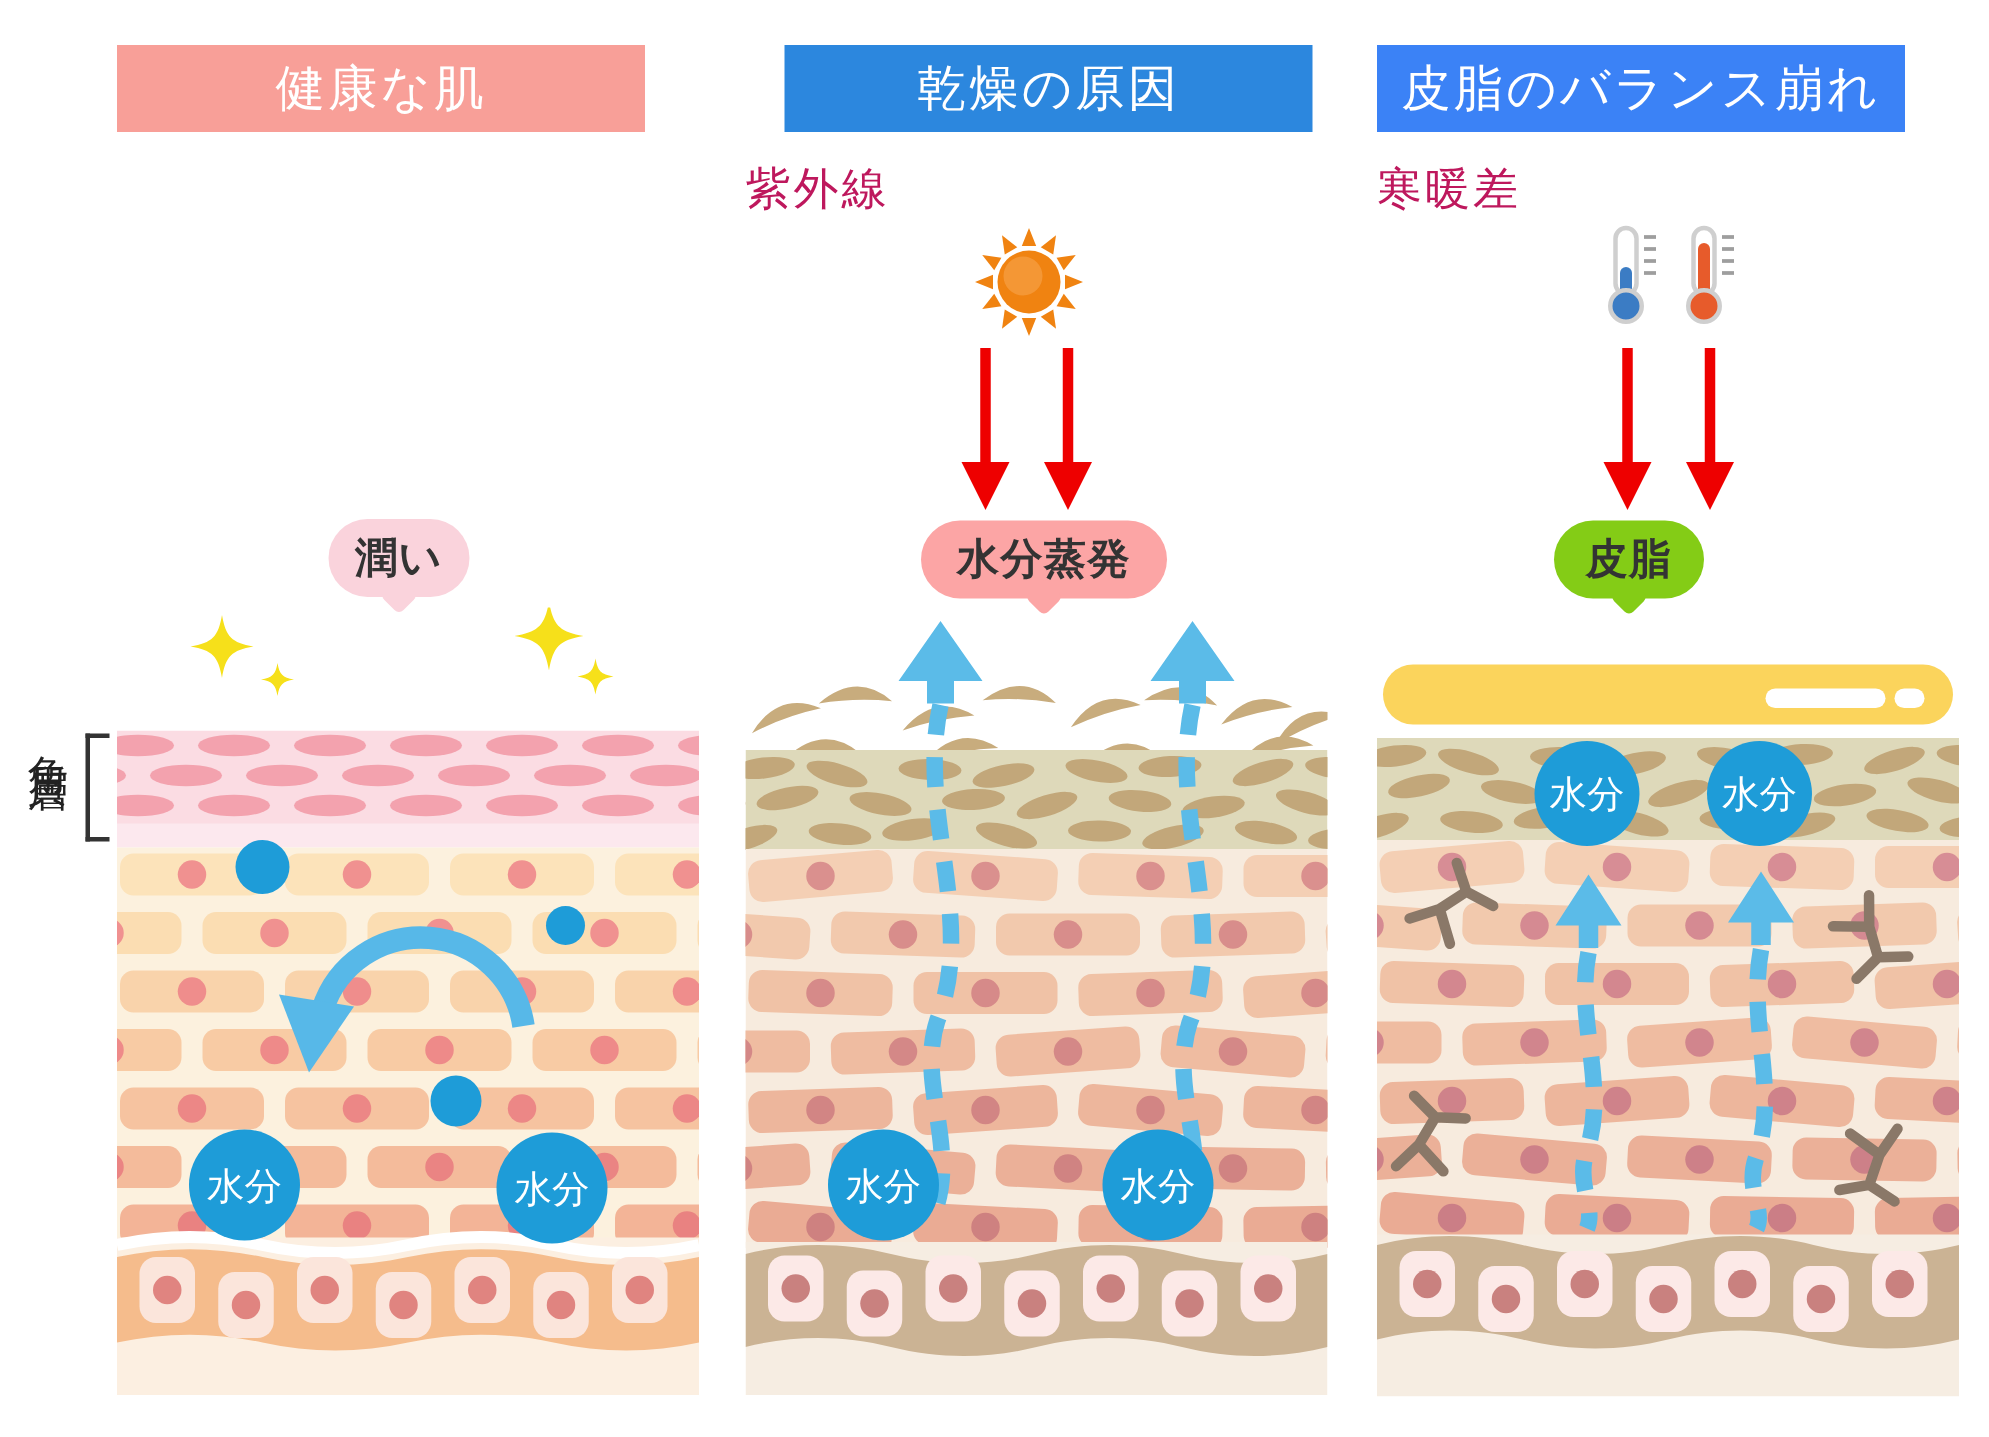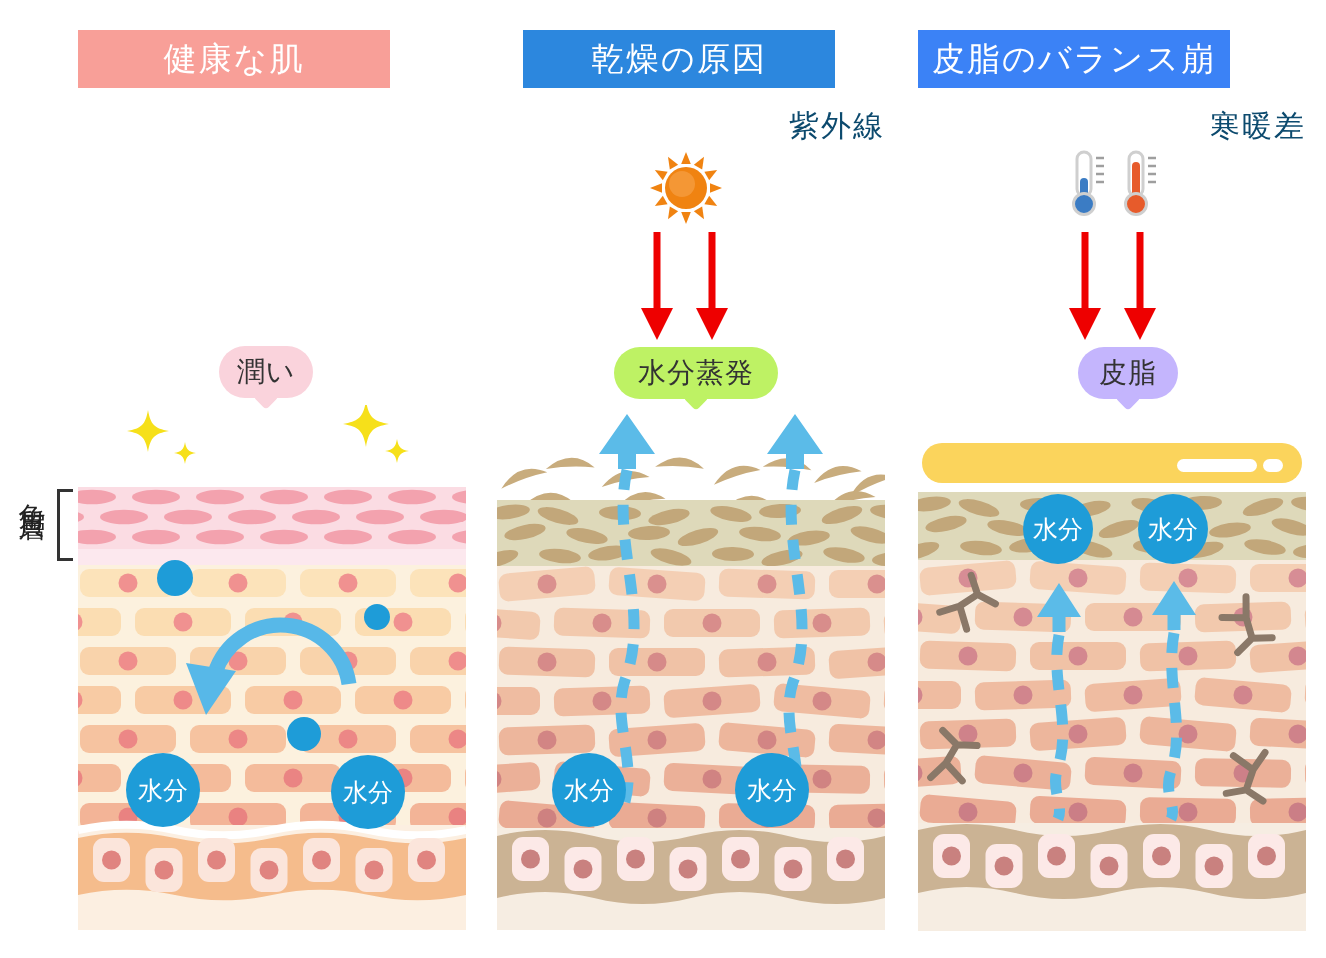--- a/index.html
+++ b/index.html
@@ -2,43 +2,43 @@
 <html><head>
 <meta charset="utf-8">
 <style>
   html,body{margin:0;padding:0;}
   body{
     width:1326px;height:958px;position:relative;background:#ffffff;
     font-family:"Liberation Sans","DejaVu Sans",sans-serif;overflow:hidden;
   }
   .abs{position:absolute;}
   .panel-header{
-    position:absolute;top:30px;height:58px;line-height:58px;width:312px;
+    position:absolute;top:30px;height:58px;line-height:58px;width:352px;
     text-align:center;color:#ffffff;font-size:33px;font-weight:500;letter-spacing:2px;
   }
   #hdr1{left:78px;background:#F89F98;}
   #hdr2{left:523px;background:#2C87DE;}
   #hdr3{left:918px;background:#3b82f6;}
   .cause{
-    position:absolute;top:106px;width:388px;text-align:right;
-    font-size:30px;color:#0c4a6e;font-weight:500;letter-spacing:2px;
+    position:absolute;top:106px;width:388px;text-align:left;
+    font-size:30px;color:#be185d;font-weight:500;letter-spacing:2px;
   }
   #cause2{left:497px;}
   #cause3{left:918px;}
   .bubble{
     position:absolute;border-radius:26px;text-align:center;color:#333333;
-    font-size:28px;font-weight:400;letter-spacing:1px;
+    font-size:28px;font-weight:700;letter-spacing:1px;
   }
   .bubble::after{
     content:"";position:absolute;left:50%;bottom:-8px;width:18px;height:18px;
     margin-left:-9px;background:inherit;border-radius:4px;transform:rotate(45deg);
   }
   #bubble1{left:219px;top:346px;width:94px;height:52px;line-height:52px;background:#FAD3DC;}
-  #bubble2{left:614px;top:347px;width:164px;height:52px;line-height:52px;background:#bef264;}
-  #bubble3{left:1078px;top:347px;width:100px;height:52px;line-height:52px;background:#c4b5fd;}
+  #bubble2{left:614px;top:347px;width:164px;height:52px;line-height:52px;background:#fca5a5;}
+  #bubble3{left:1036px;top:347px;width:100px;height:52px;line-height:52px;background:#84cc16;}
   #corneum-label{
     position:absolute;left:14px;top:482px;writing-mode:vertical-rl;
     font-size:27px;letter-spacing:6px;color:#222222;font-weight:500;
   }
   #corneum-bracket{
     position:absolute;left:57px;top:489px;width:13px;height:66px;
     border-left:3px solid #333;border-top:3px solid #333;border-bottom:3px solid #333;
   }
   svg{display:block;}
   svg text{font-family:"Liberation Sans","DejaVu Sans",sans-serif;}

